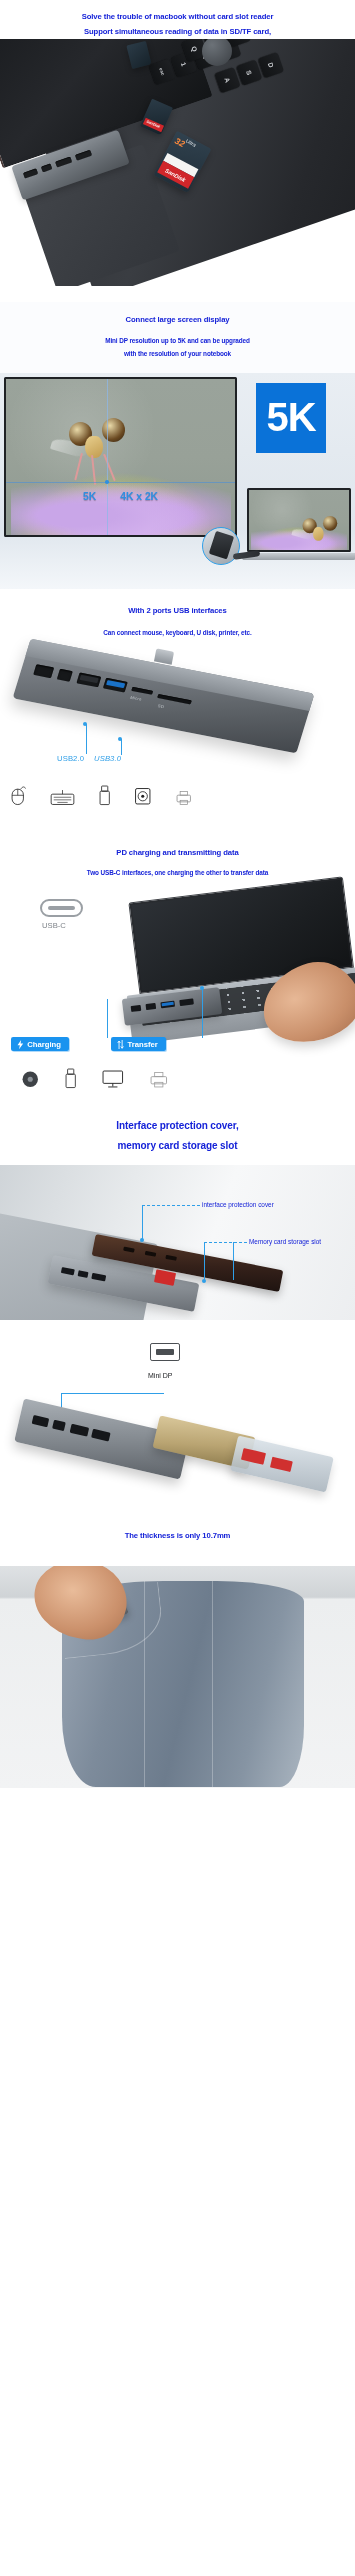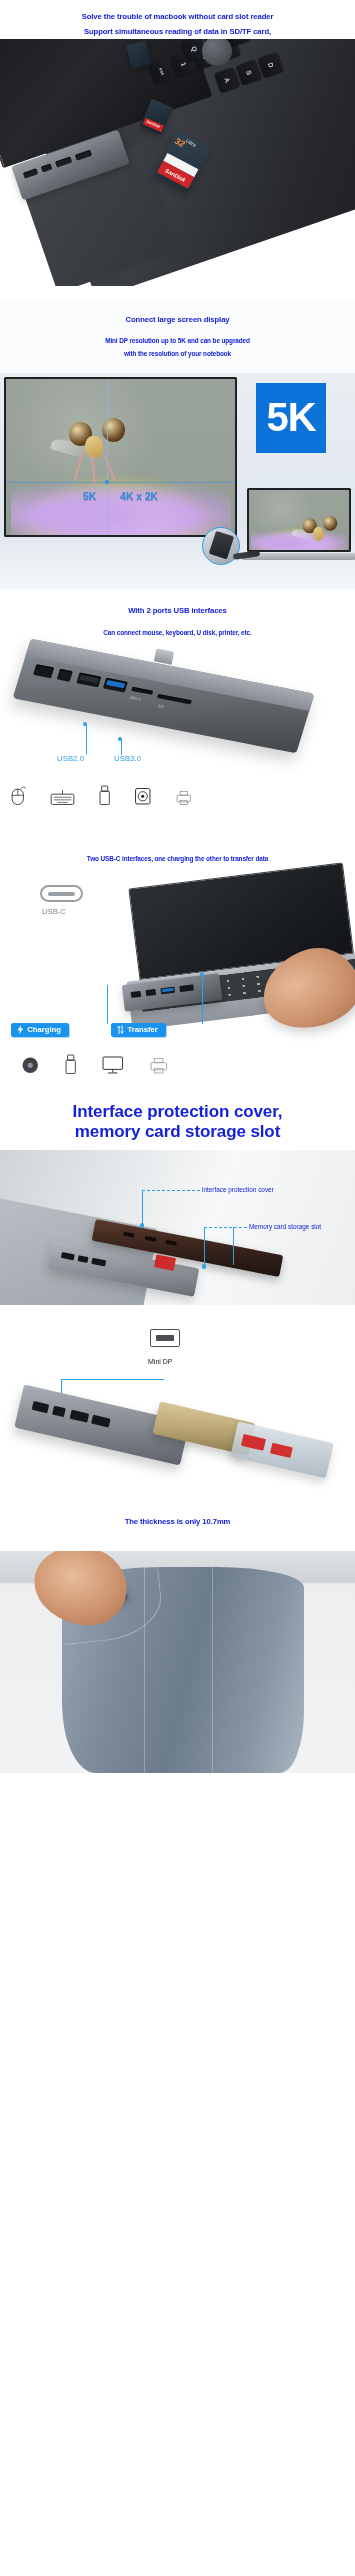--- a/index.html
+++ b/index.html
@@ -13,21 +13,21 @@
 
   
   .hl {
     color:#1522d8;
     font-weight:bold;
     text-align:center;
     letter-spacing:-0.1px;
   }
   .h-md   { font-size:7.7px;   line-height:14.4px; }
   .h-sm   { font-size:6.4px; line-height:12.4px; }
-  .h-xl   { font-size:17px;   line-height:19.6px; }
+  .h-xl   { font-size:10px;   line-height:19.6px; }
 
   
   .sec1 { padding-top:7.2px; padding-bottom:2.1px; }
   .photo1 {
     position:relative; width:355px; height:247px; overflow:hidden;
     background:#ffffff;
   }
   .mb-body {
     position:absolute; left:50px; top:-15.5px; width:361px; height:222px;
     background:
@@ -592,21 +592,21 @@
         <div class="lbl" style="left:142px; top:39px;">SD</div>
       </div>
       <div class="connector-c"></div>
 
       <div class="leader v" style="left:86px; top:77px; height:30px;"></div>
       <div class="leader-dot" style="left:83px; top:75px;"></div>
       <div class="leader v" style="left:121px; top:92px; height:15.5px;"></div>
       <div class="leader-dot" style="left:118px; top:90px;"></div>
 
       <div class="portlbl" style="left:57px; top:107px;">USB2.0</div>
-      <div class="portlbl" style="left:114px; top:107px;">USB3.0</div>
+      <div class="portlbl" style="left:94px; top:107px;font-style:italic;">USB3.0</div>
 
       <div class="devicerow">
         <svg width="17.5" height="20.6" viewBox="0 0 34 40">
           <rect x="6" y="8" width="22" height="30" rx="11" fill="none" stroke="#222" stroke-width="1.6"></rect>
           <line x1="17" y1="8" x2="17" y2="20" stroke="#222" stroke-width="1.4"></line>
           <line x1="6" y1="20" x2="28" y2="20" stroke="#222" stroke-width="1.4"></line>
           <path d="M23 8 C26 2, 31 3, 32 7" fill="none" stroke="#222" stroke-width="1.4"></path>
         </svg>
         <svg width="25" height="16.5" viewBox="0 0 48 32">
           <rect x="2" y="10" width="44" height="20" rx="3" fill="none" stroke="#222" stroke-width="1.6"></rect>
@@ -627,20 +627,21 @@
         <svg width="17.5" height="15.5" viewBox="0 0 34 30">
           <rect x="4" y="10" width="26" height="13" rx="2" fill="none" stroke="#8f8f8f" stroke-width="1.6"></rect>
           <rect x="10" y="3" width="14" height="7" fill="none" stroke="#8f8f8f" stroke-width="1.4"></rect>
           <rect x="10" y="20" width="14" height="8" fill="none" stroke="#8f8f8f" stroke-width="1.4"></rect>
         </svg>
       </div>
     </div>
   </section>
 
   <section class="sec4">
+    <div class="hl h-md">PD charging and transmitting data</div>
     <div class="hl h-sm" style="margin-top:7.2px;">Two USB-C interfaces, one charging the other to transfer data</div>
 
     <div class="pdphoto">
       <div class="usbc-icon">
           <i></i>
         </div>
       <div class="usbc-cap">USB-C</div>
 
       <div class="laptop4">
         <div class="lid">

